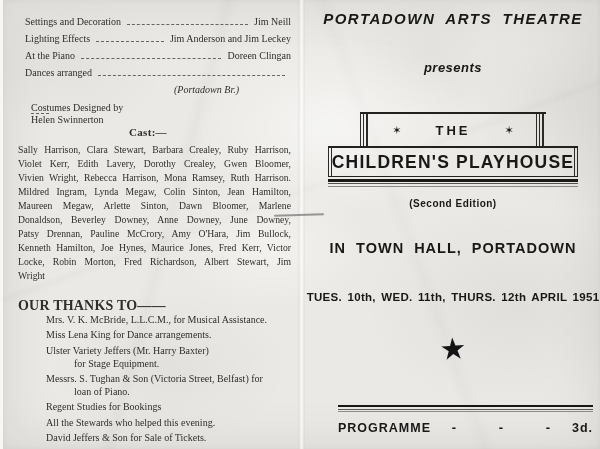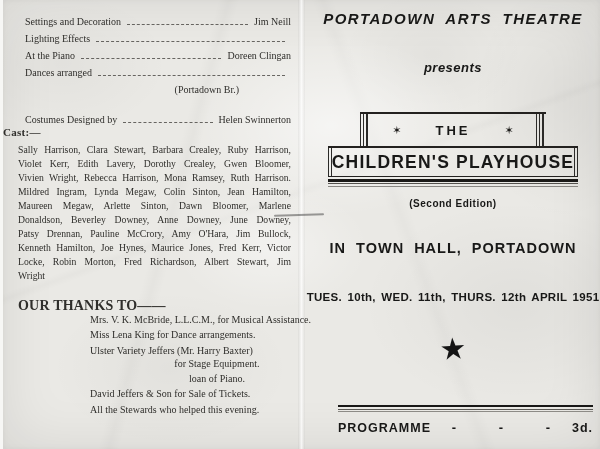--- a/index.html
+++ b/index.html
@@ -36,30 +36,30 @@
     background:rgba(45,45,45,.45);transform:rotate(-1.5deg);border-radius:2px;
   }
   .page{position:absolute;top:0;height:388px;width:300px;}
   .page-left{left:0;}
   .page-right{left:300px;font-family:"Liberation Sans", sans-serif;color:#181817;}
 
   
   .credits{position:absolute;top:16px;left:22px;right:12px;font-size:10px;}
   .credit-row{display:flex;align-items:baseline;height:17px;white-space:nowrap;}
   .credit-leader{flex:1;border-bottom:1px dashed rgba(70,68,64,.8);margin:0 6px;height:8px;min-width:18px;}
-  .credit-extra{text-align:right;padding-right:52px;height:13px;font-size:10px;}
-  .credit-row.last{margin-top:17px;}
+  .credit-extra{text-align:right;padding-right:52px;height:13px;font-size:10px;font-style:italic;}
+  .credit-row.last{margin-top:5px;flex-direction:column;}
 
-  .cast-heading{position:absolute;top:126px;left:0;width:290px;text-align:left;font-weight:bold;font-size:11px;letter-spacing:.3px;}
+  .cast-heading{position:absolute;top:126px;left:0;width:290px;text-align:center;font-weight:bold;font-size:11px;letter-spacing:.3px;}
   .cast-names{position:absolute;top:143px;left:15px;width:273px;font-size:9.7px;line-height:14px;text-align:justify;word-spacing:2.5px;margin:0;}
 
   .thanks-heading{position:absolute;top:298px;left:15px;font-weight:bold;font-size:14px;letter-spacing:.2px;}
   .thanks-list{position:absolute;top:314px;left:15px;width:270px;margin:0;padding:0 0 0 28px;list-style:none;font-size:10px;line-height:12.8px;}
-  .thanks-list li{margin-bottom:2.6px;margin-left:44px;}
-  .thanks-line2{display:block;padding-left:28px;text-align:center;}
+  .thanks-list li{margin-bottom:2.6px;}
+  .thanks-line2{display:block;padding-left:28px;}
 
   
   .theatre-name{position:absolute;top:10px;left:0;width:300px;text-align:center;
     font-weight:bold;font-style:italic;font-size:15px;letter-spacing:1.5px;word-spacing:5px;white-space:nowrap;}
   .presents{position:absolute;top:60px;left:0;width:300px;text-align:center;
     font-weight:bold;font-style:italic;font-size:13px;letter-spacing:.5px;}
 
   .marquee{position:absolute;top:112px;left:0;width:300px;}
   .m-top{width:186px;margin:0 auto;height:34px;border-top:2px solid #23211f;
     display:flex;align-items:center;box-sizing:border-box;}
@@ -99,20 +99,21 @@
   <div class="page page-left">
     <div class="credits">
       <div class="credit-row">
         <span>Settings and Decoration</span>
         <span class="credit-leader"></span>
         <span>Jim Neill</span>
       </div>
       <div class="credit-row">
         <span>Lighting Effects</span>
         <span class="credit-leader"></span>
+        <span>Jim Anderson and Jim Leckey</span>
       </div>
       <div class="credit-row">
         <span>At the Piano</span>
         <span class="credit-leader"></span>
         <span>Doreen Clingan</span>
       </div>
       <div class="credit-row">
         <span>Dances arranged</span>
         <span class="credit-leader"></span>
       </div>
@@ -125,23 +126,24 @@
     </div>
 
     <div class="cast-heading">Cast:—</div>
     <p class="cast-names">Sally Harrison, Clara Stewart, Barbara Crealey, Ruby Harrison, Violet Kerr, Edith Lavery, Dorothy Crealey, Gwen Bloomer, Vivien Wright, Rebecca Harrison, Mona Ramsey, Ruth Harrison. Mildred Ingram, Lynda Megaw, Colin Sinton, Jean Hamilton, Maureen Megaw, Arlette Sinton, Dawn Bloomer, Marlene Donaldson, Beverley Downey, Anne Downey, June Downey, Patsy Drennan, Pauline McCrory, Amy O'Hara, Jim Bullock, Kenneth Hamilton, Joe Hynes, Maurice Jones, Fred Kerr, Victor Locke, Robin Morton, Fred Richardson, Albert Stewart, Jim Wright</p>
 
     <div class="thanks-heading">OUR THANKS TO——</div>
     <ul class="thanks-list">
       <li><span>Mrs. V. K. McBride, L.L.C.M., for Musical Assistance.</span></li>
       <li><span>Miss Lena King for Dance arrangements.</span></li>
       <li><span>Ulster Variety Jeffers (Mr. Harry Baxter)</span><span class="thanks-line2">for Stage Equipment.</span></li>
-      <li><span class="thanks-line2">loan of Piano.</span></li>
+      <li><span>Messrs. S. Tughan &amp; Son (Victoria Street, Belfast) for</span><span class="thanks-line2">loan of Piano.</span></li>
+      <li><span>Regent Studies for Bookings</span></li>
+      <li><span>All the Stewards who helped this evening.</span></li>
       <li><span>David Jeffers &amp; Son for Sale of Tickets.</span></li>
-      <li><span>All the Stewards who helped this evening.</span></li>
     </ul>
   </div>
 
   <div class="page page-right">
     <div class="theatre-name">PORTADOWN ARTS THEATRE</div>
     <div class="presents">presents</div>
 
     <div class="marquee">
       <div class="m-top">
         <span class="hatch"></span>

